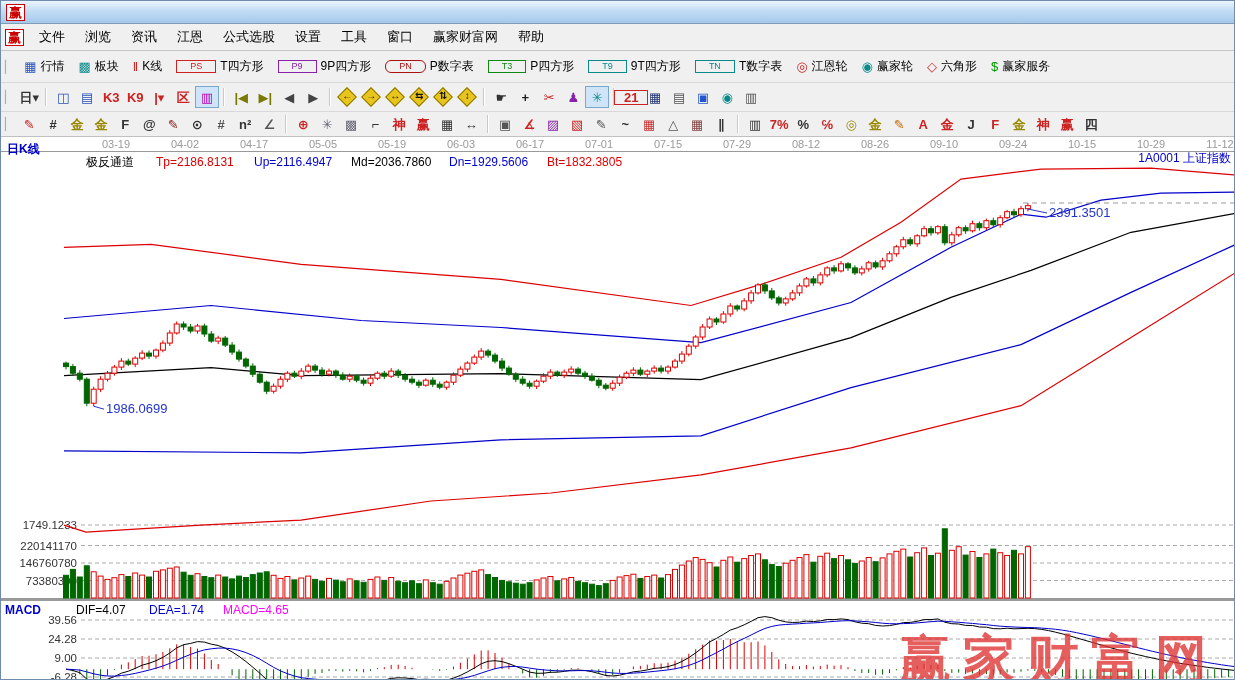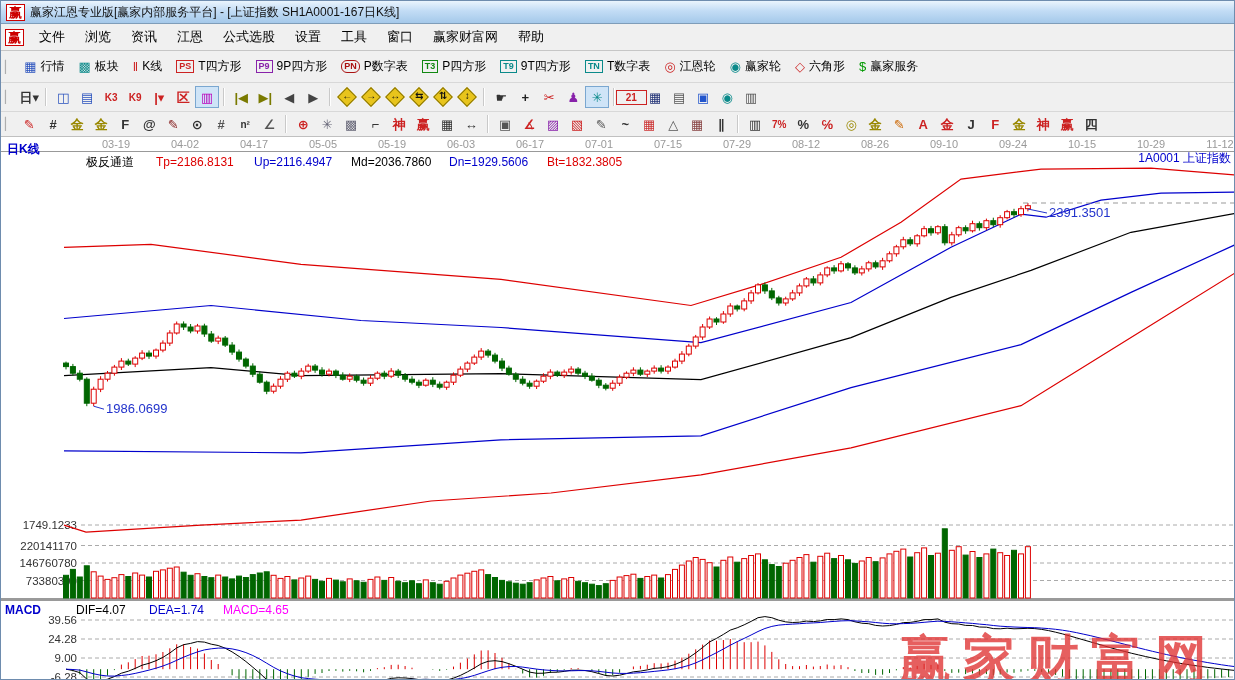--- a/index.html
+++ b/index.html
@@ -18,42 +18,41 @@
            font-size:13px;border-bottom:1px solid #c6c6c6;padding-left:4px;}
   .menu-item{padding:3px 10px;cursor:default;text-align:right;}
   
   .toolbar{background:#f0f0f0;display:flex;align-items:center;font-size:12px;}
   .tb1{height:31px;border-bottom:1px solid #d8d8d8;}
   .tb2{height:28px;border-bottom:1px solid #d8d8d8;}
   .tb3{height:24px;border-bottom:1px solid #c0c0c0;}
   .handle{color:#aeaeae;font-size:12px;margin:0 3px 0 4px;}
   .tb1-btn{display:flex;align-items:center;gap:4px;padding:2px 7px;white-space:nowrap;}
   .tb-ico{font-size:13px;line-height:13px;}
-  .tb-badge{font-size:9px;font-weight:bold;border:1px solid;padding:0 2px;line-height:11px;}
+  .tb-badge{font-size:9px;font-weight:normal;border:1px solid;padding:0 13px;line-height:11px;}
   .tb-icon-btn{width:22px;height:20px;display:flex;align-items:center;justify-content:center;
                margin:0 1px;position:relative;}
   .tb-icon-btn.active{background:#cfe4f7;outline:1px solid #7aa7d0;}
   .tb-sep{width:1px;height:18px;background:#c9c9c9;border-right:1px solid #fff;margin:0 4px;}
   .glyph{font-size:13px;line-height:13px;font-weight:bold;}
-  .glyph.small{font-size:10px;}
+  .glyph.small{font-size:13px;}
   .diamond-shape{position:absolute;left:4px;top:3px;width:12px;height:12px;
                  background:#e8c41c;border:1px solid #8a7500;transform:rotate(45deg);}
   .diamond-arrow{position:absolute;left:0;top:3px;width:22px;text-align:center;
                  font-size:10px;color:#111;font-weight:bold;z-index:1;line-height:12px;}
   
   .chart-area{position:relative;width:1233px;height:550px;background:#fff;}
   .chart-area svg{position:absolute;left:0;top:0;}
 </style>
 </head>
 <body>
 
 <div class="app">
   <div class="titlebar">
     <span class="logo">赢</span>
-    <span>赢家江恩专业版[赢家内部服务平台] - [上证指数  SH1A0001-167日K线]</span>
   </div>
   <div class="menubar" id="menubar">
     <span class="logo">赢</span>
   <span class="menu-item">文件</span>
       <span class="menu-item">浏览</span>
       <span class="menu-item">资讯</span>
       <span class="menu-item">江恩</span>
       <span class="menu-item">公式选股</span>
       <span class="menu-item">设置</span>
       <span class="menu-item">工具</span>

